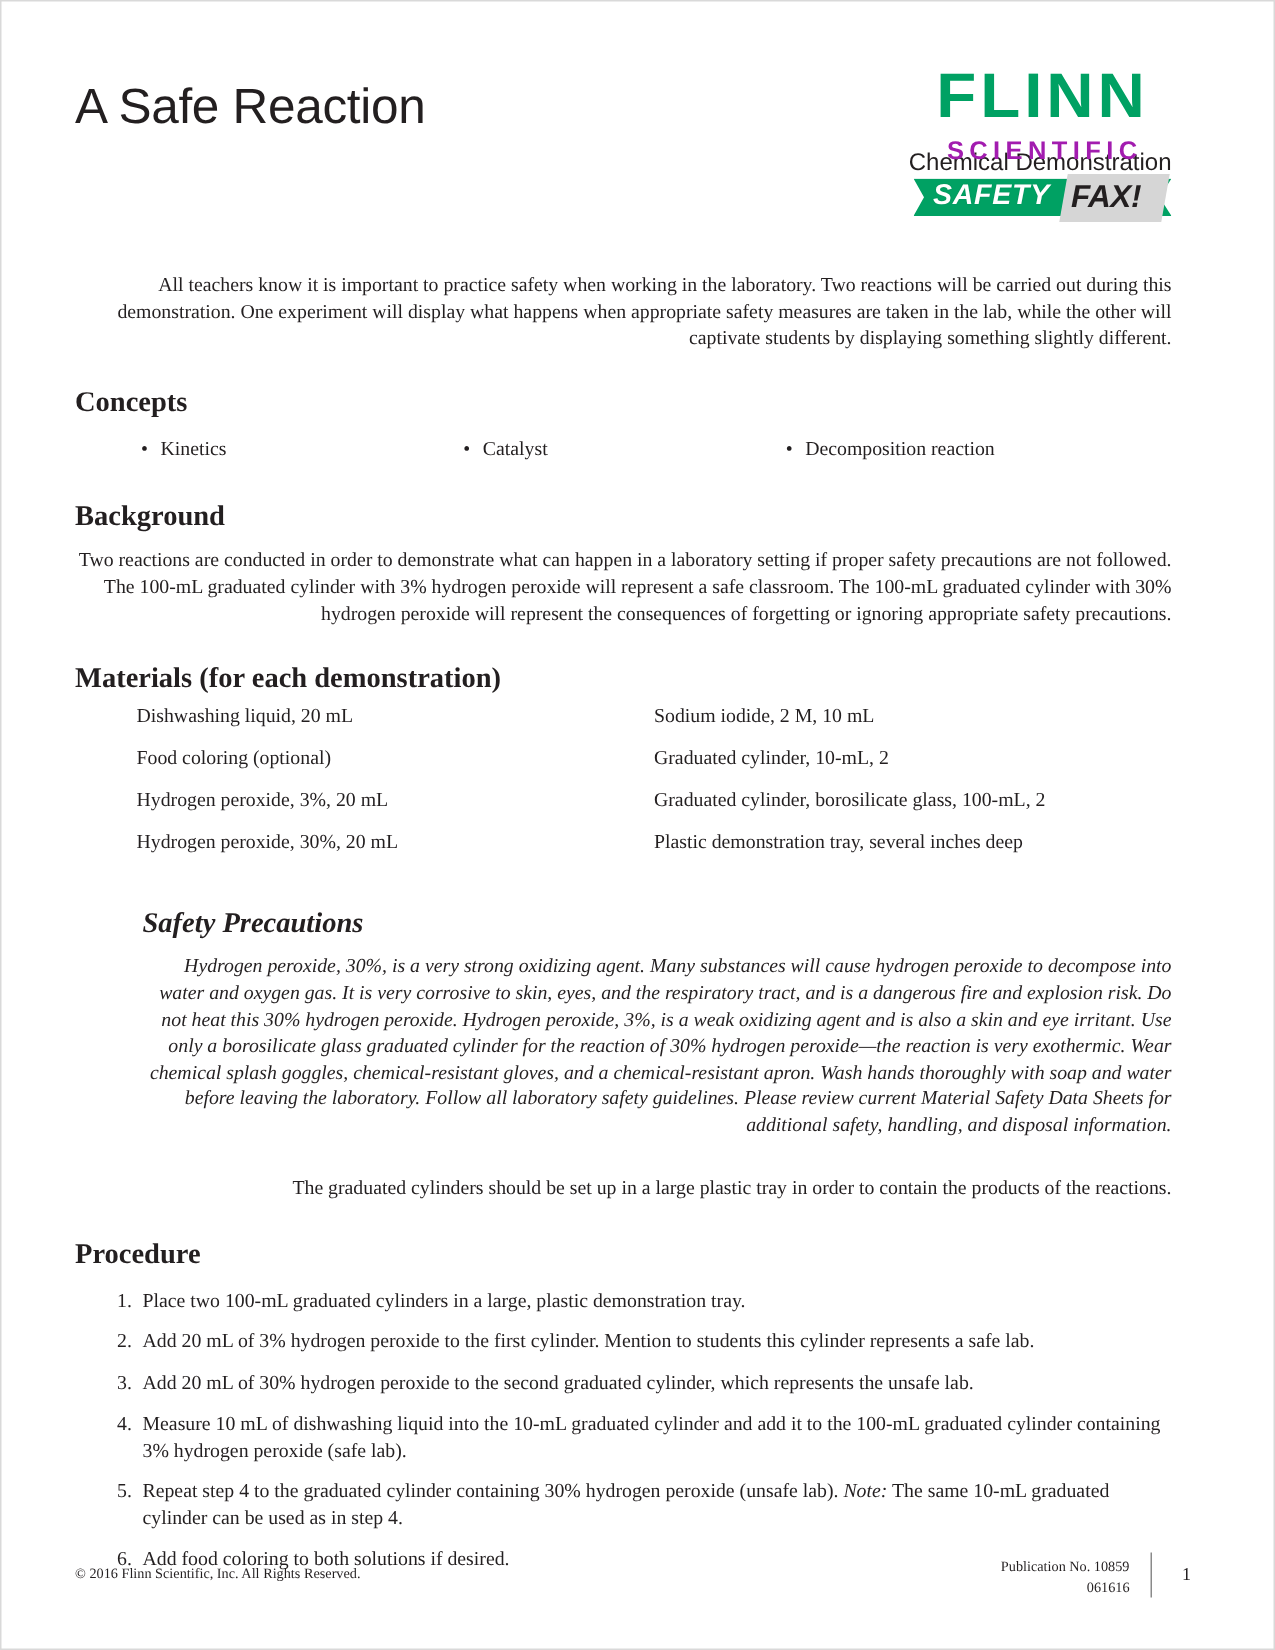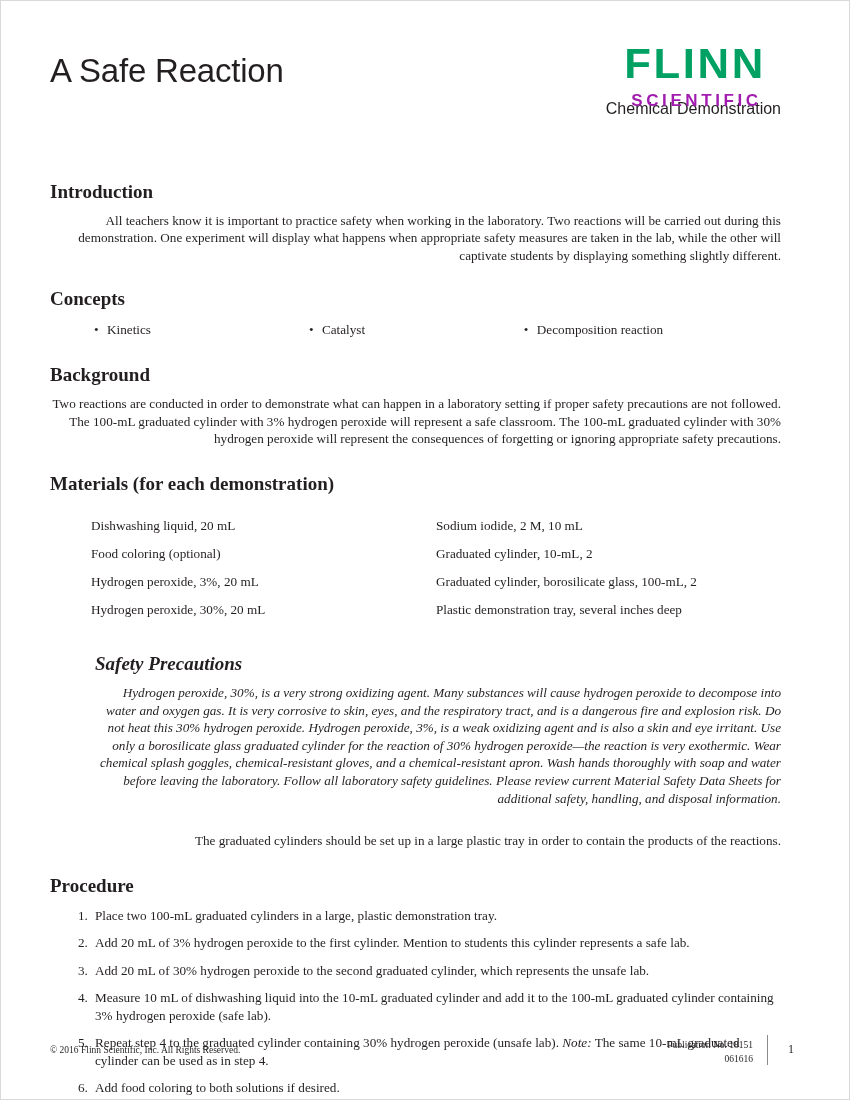--- a/index.html
+++ b/index.html
@@ -191,21 +191,21 @@
   .concept-item:nth-child(2) { width: 215px; }
   .concept-item:nth-child(3) { width: 260px; }
   .concept-bullet {
     position: absolute;
     left: 0;
     top: 0;
   }
 
   
   .materials-grid {
-    margin-top: 22px;
+    margin-top: 4px;
     padding-left: 41px;
     display: flex;
   }
   .materials-col {
     width: 364px;
   }
   .materials-col:first-child { width: 364px; }
   .material-item {
     font-size: 13.2px;
     line-height: 1.3;
@@ -288,25 +288,31 @@
 
   <div class="content">
 
     <div class="header">
       <h1 class="doc-title">A Safe Reaction</h1>
       <div class="doc-subtitle">Chemical Demonstration</div>
 
       <div class="logo">
         <div class="logo-flinn">FLINN</div>
         <div class="logo-scientific">SCIENTIFIC</div>
+        <div class="logo-banner">
+          <div class="banner-ribbon"></div>
+          <div class="banner-ribbon-tail"></div>
+          <div class="banner-fax-box"></div>
+          <div class="banner-safety">SAFETY</div>
+          <div class="banner-fax">FAX!</div>
+        </div>
       </div>
     </div>
 
     <div class="sec-intro">
-      <h2 class="section-head">Introduction</h2>
       <p class="body">All teachers know it is important to practice safety when working in the laboratory. Two reactions will be carried out during this demonstration. One experiment will display what happens when appropriate safety measures are taken in the lab, while the other will captivate students by displaying something slightly different.</p>
     </div>
 
     <div class="sec-concepts">
       <h2 class="section-head">Concepts</h2>
       <div class="concepts-row">
         <div class="concept-item">
           <span class="concept-bullet">•</span>
           <span>Kinetics</span>
         </div>
@@ -364,20 +370,20 @@
         <li>Add food coloring to both solutions if desired.</li>
       </ol>
     </div>
 
   </div>
 
   <div class="footer">
     <div class="footer-rule"></div>
     <div class="footer-left">© 2016 Flinn Scientific, Inc. All Rights Reserved.</div>
     <div class="footer-right">
-      <div>Publication No. 18151</div>
+      <div>Publication No. 10859</div>
       <div>061616</div>
     </div>
     <div class="footer-divider"></div>
     <div class="footer-pageno">1</div>
   </div>
 
 </div>
 
 </body></html>

